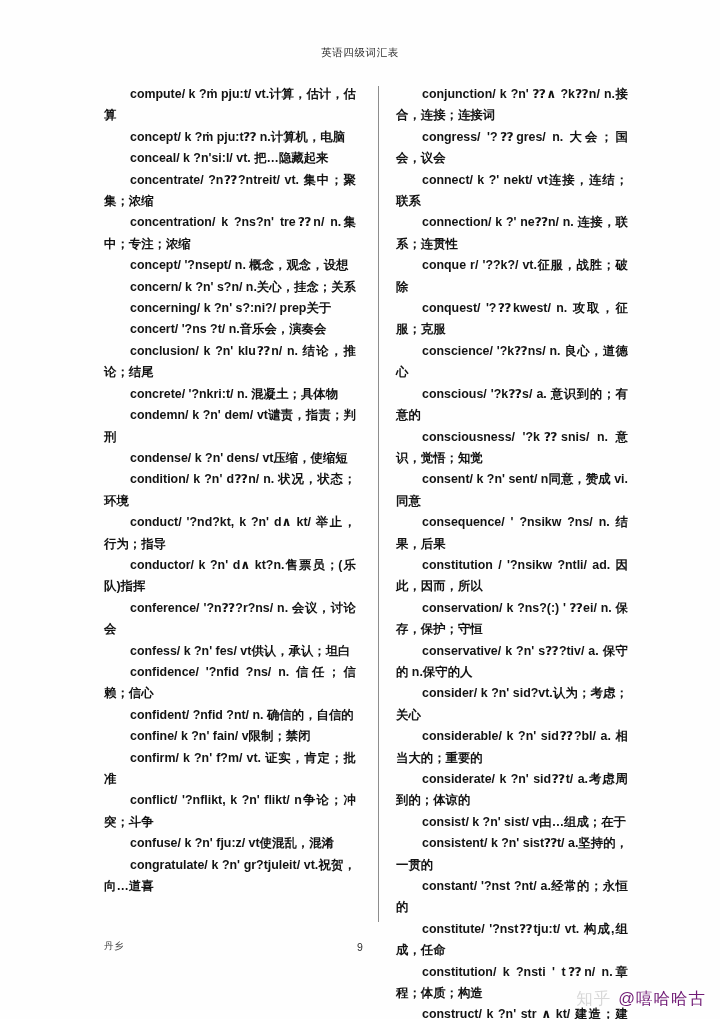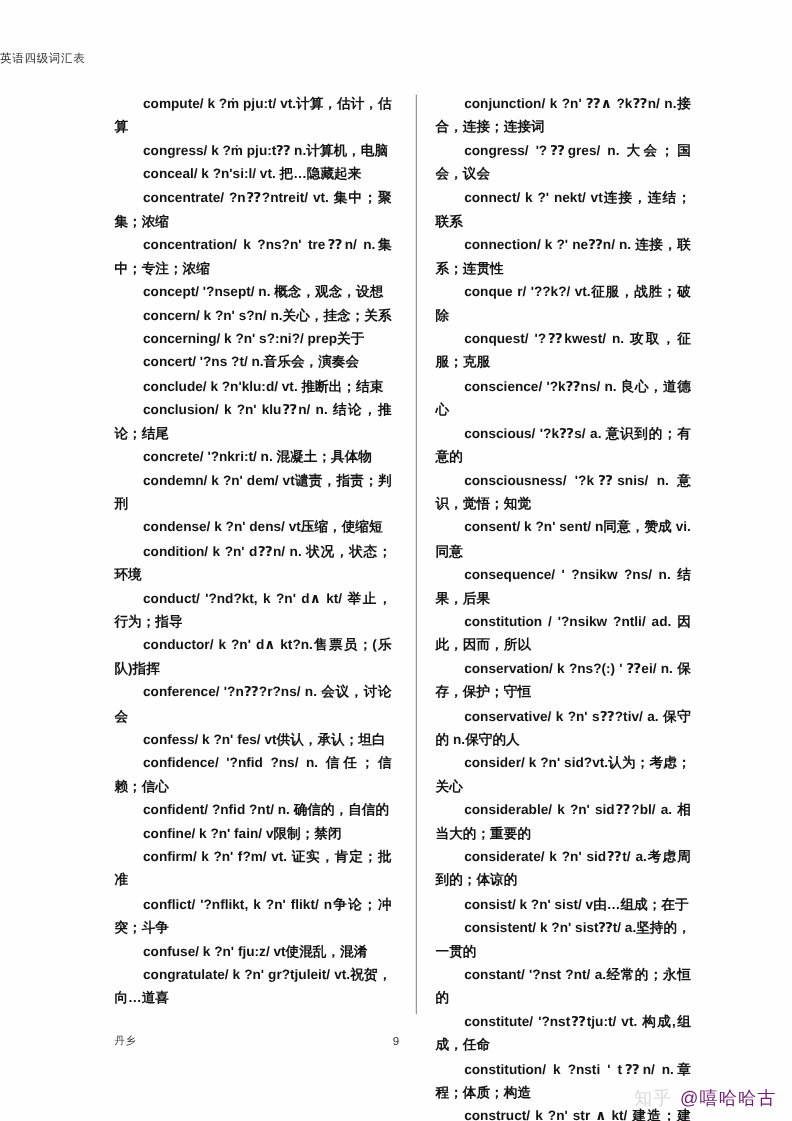--- a/index.html
+++ b/index.html
@@ -21,20 +21,21 @@
     inset: 0;
     background: #fefefe;
   }
 
   
   .doc-header {
     position: absolute;
     top: 46px;
     left: 0;
     width: 720px;
+    text-align: center;
     font-size: 10.5px;
     letter-spacing: 0.6px;
     color: #2b2b2b;
   }
 
   
   .columns {
     position: absolute;
     top: 84px;
     left: 104px;
@@ -113,29 +114,28 @@
 <div class="page">
 
   <div class="doc-header">英语四级词汇表</div>
 
   <div class="col-divider"></div>
 
   <div class="columns">
 
     <div class="col col-left">
       <p class="entry">compute/ k ?ṁ  pju:t/ vt.计算，估计，估算</p>
-      <p class="entry">congress/ k ?ṁ  pju:t⁇ n.计算机，电脑</p>
+      <p class="entry">concept/ k ?ṁ  pju:t⁇ n.计算机，电脑</p>
       <p class="entry">conceal/ k ?n'si:l/ vt. 把…隐藏起来</p>
       <p class="entry">concentrate/    ?n⁇?ntreit/ vt. 集中；聚集；浓缩</p>
       <p class="entry">concentration/ k ?ns?n' tre⁇n/ n.集中；专注；浓缩</p>
       <p class="entry">concept/   '?nsept/ n. 概念，观念，设想</p>
       <p class="entry">concern/ k ?n'  s?n/ n.关心，挂念；关系</p>
       <p class="entry">concerning/ k ?n'  s?:ni?/ prep关于</p>
       <p class="entry">concert/    '?ns ?t/ n.音乐会，演奏会</p>
-      <p class="entry">conclude/ k ?n'klu:d/ vt. 推断出；结束</p>
       <p class="entry">conclusion/ k ?n'  klu⁇n/ n. 结论，推论；结尾</p>
       <p class="entry">concrete/    '?nkri:t/ n. 混凝土；具体物</p>
       <p class="entry">condemn/ k ?n'  dem/ vt谴责，指责；判刑</p>
       <p class="entry">condense/ k ?n'  dens/ vt压缩，使缩短</p>
       <p class="entry">condition/ k ?n'  d⁇n/ n. 状况，状态；环境</p>
       <p class="entry">conduct/   '?nd?kt, k ?n'  d∧ kt/ 举止，行为；指导</p>
       <p class="entry">conductor/ k ?n'  d∧ kt?n.售票员；(乐队)指挥</p>
       <p class="entry">conference/    '?n⁇?r?ns/ n. 会议，讨论会</p>
       <p class="entry">confess/ k ?n'  fes/ vt供认，承认；坦白</p>
       <p class="entry">confidence/    '?nfid ?ns/ n. 信任；信赖；信心</p>

